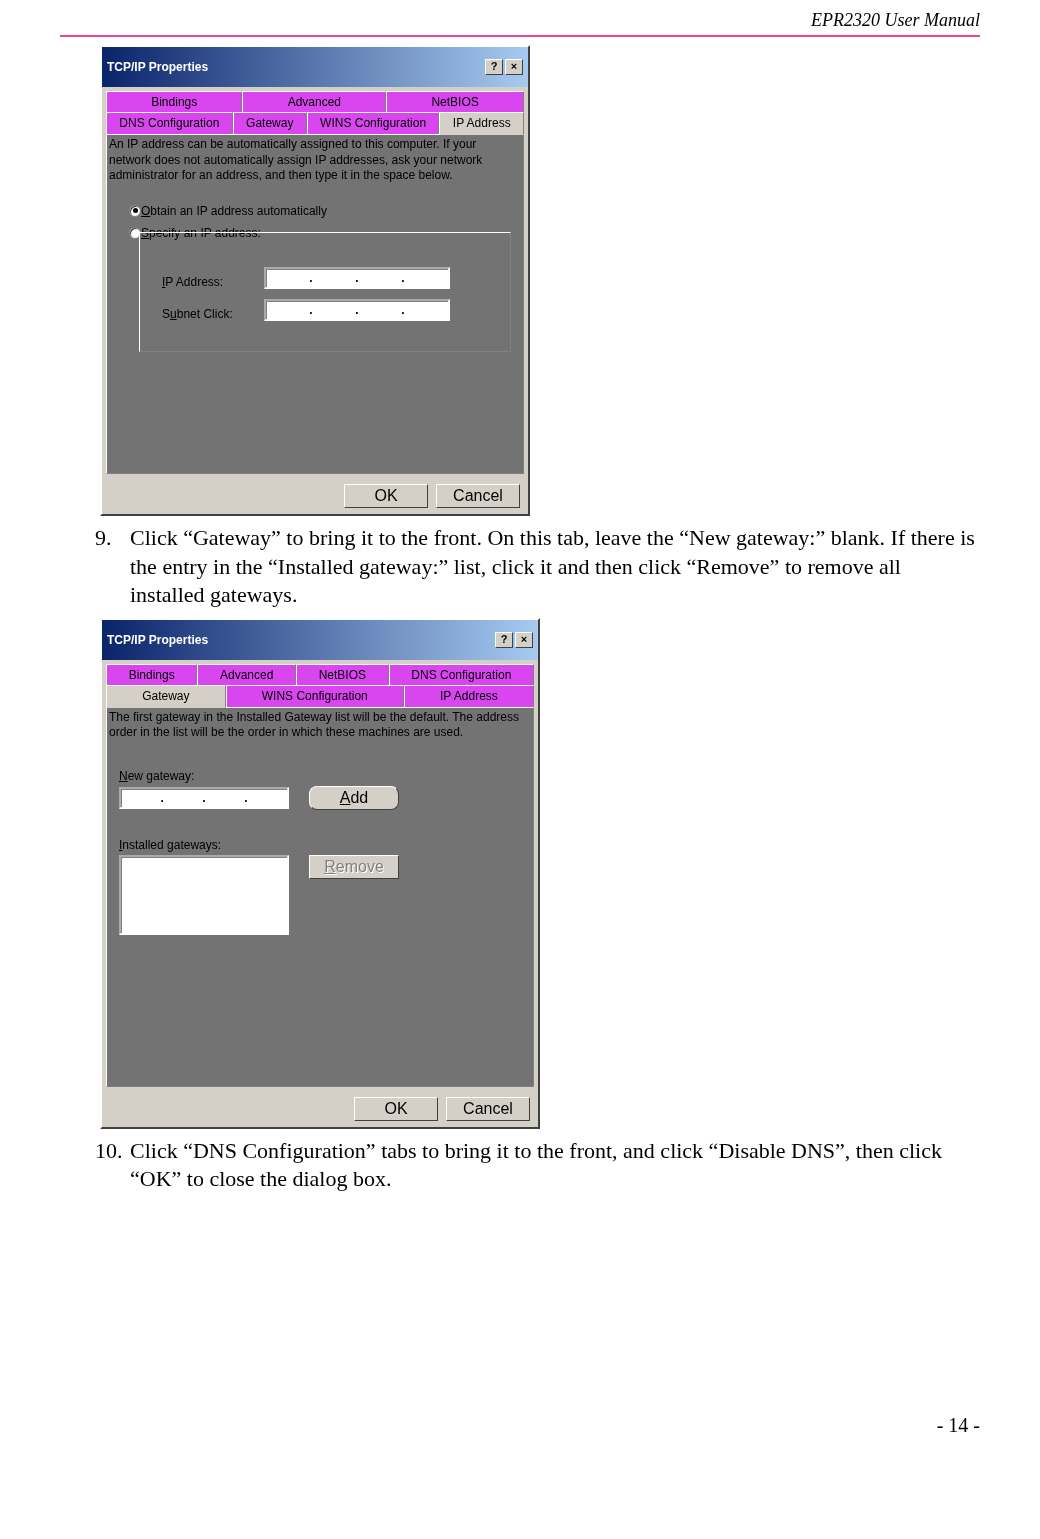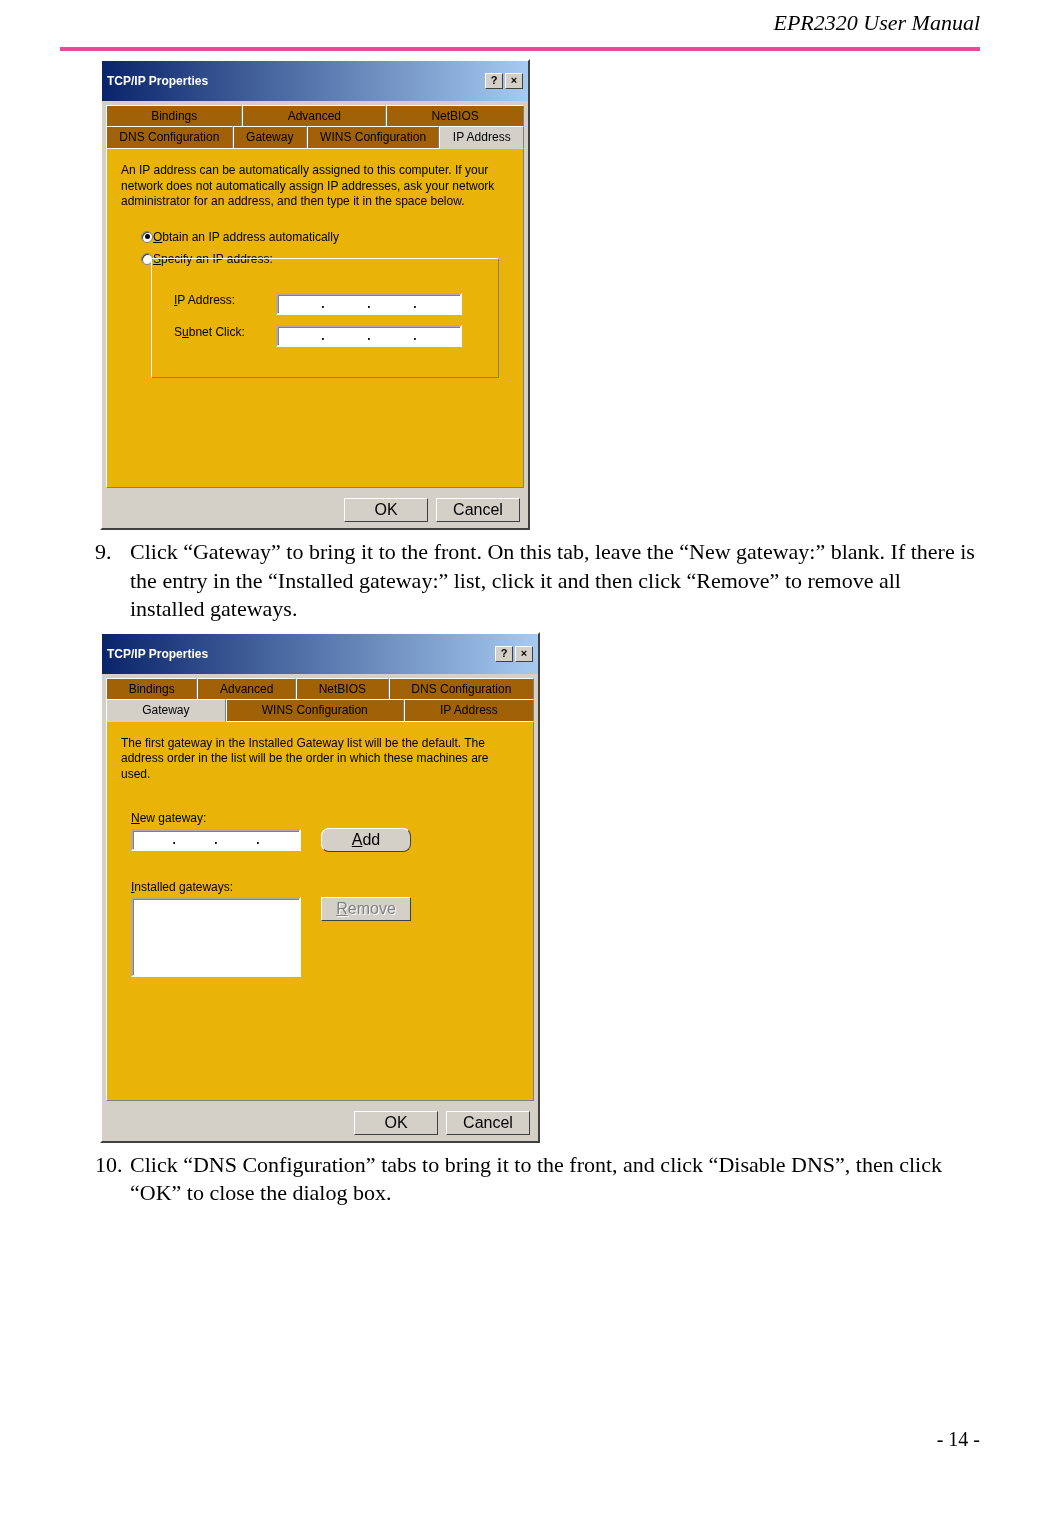--- a/index.html
+++ b/index.html
@@ -1,39 +1,39 @@
 <!DOCTYPE html>
 <html><head>
 <meta charset="utf-8">
 <style>
   * { box-sizing: border-box; margin: 0; padding: 0; }
   body { font-family: "Times New Roman", serif; background: #fff; width: 1040px; margin: 0 auto; padding: 0 60px 40px 60px; font-size: 22px; color: #000; }
-  .header-line { border-bottom: 4px solid #ec4899; margin-top: 10px; padding-bottom: 11px; text-align: right; font-style: italic; font-family: "Comic Sans MS", "Times New Roman", serif; font-size: 22px; }
+  .header-line { border-bottom: 2px solid #ec4899; margin-top: 10px; padding-bottom: 4px; text-align: right; font-style: italic; font-family: "Comic Sans MS", "Times New Roman", serif; font-size: 18px; }
   .header-line .model { font-style: italic; }
   .footer { text-align: right; margin-top: 40px; font-size: 20px; }
   .step { margin-left: 35px; text-indent: -35px; padding-left: 35px; margin-top: 8px; line-height: 1.3; }
   .step .num { display: inline-block; width: 35px; text-indent: 0; }
   .dlg-wrap { margin: 8px 0 8px 40px; }
   
   .win98 { font-family: "MS Sans Serif", Tahoma, Arial, sans-serif; font-size: 12px; background: #d4d0c8; border: 2px solid #404040; border-top-color:#fff; border-left-color:#fff; position: relative; }
   .titlebar { background: linear-gradient(to right,#0a246a,#a6caf0); color:#fff; font-weight:bold; padding:20px 5px; display:flex; justify-content:space-between; align-items:center; height:22px; }
   .titlebar-btns { display:flex; gap:2px; }
   .tb-btn { width:18px; height:16px; background:#d4d0c8; border:1px solid #404040; border-top-color:#fff; border-left-color:#fff; font-size:11px; line-height:12px; text-align:center; color:#000; font-weight:bold; }
   .tabstrip { display:flex; flex-wrap:wrap; padding:4px 4px 0 4px; }
-  .tab { background:#a16207; border:1px solid #808080; border-top-color:#fff; border-left-color:#fff; border-bottom:none; padding:3px 10px; margin-right:0px; position:relative; font-size:12px; }
+  .tab { background:#d946ef; border:1px solid #808080; border-top-color:#fff; border-left-color:#fff; border-bottom:none; padding:3px 10px; margin-right:0px; position:relative; font-size:12px; }
   .tab.active { background:#d4d0c8; border-bottom:1px solid #d4d0c8; z-index:2; padding-bottom:4px; margin-bottom:-1px; }
   .tabrow { width:100%; display:flex; }
   .tabrow .tab { flex:1 1 auto; text-align:center; }
-  .tabcontent { margin:0 4px 4px 4px; border:1px solid #808080; border-top-color:#fff; border-left-color:#fff; padding:14px; background:#eab308; min-height:340px; position:relative; }
+  .tabcontent { margin:0 4px 4px 4px; border:1px solid #808080; border-top-color:#fff; border-left-color:#fff; padding:2px; background:#737373; min-height:340px; position:relative; }
   .info-text { font-size:12px; line-height:1.3; margin-bottom:20px; }
   .radio-row { display:flex; align-items:center; gap:0; margin:8px 0 8px 20px; font-size:12px; }
   .radio { width:12px; height:12px; border-radius:50%; border:1px solid #808080; background:#fff; display:inline-flex; align-items:center; justify-content:center; box-shadow: inset 1px 1px 0 #404040; }
   .radio.checked::after { content:""; width:5px; height:5px; border-radius:50%; background:#000; }
   .groupbox { border:1px solid #808080; border-top-color:#fff; border-left-color:#fff; margin:0 10px 10px 30px; padding:16px 16px 20px 16px; position:relative; }
-  .iprow { display:flex; align-items:flex-start; margin:10px 0 10px 6px; gap:12px; }
+  .iprow { display:flex; align-items:flex-end; margin:10px 0 10px 6px; gap:12px; }
   .iplabel { width:90px; font-size:12px; }
   .ipinput { display:flex; border:2px inset #fff; background:#fff; height:22px; align-items:center; padding:0 2px; box-shadow: inset 1px 1px 0 #808080; }
   .ipinput .octet { width:40px; text-align:center; font-size:12px; }
   .ipinput .dot { width:6px; text-align:center; font-size:12px; font-weight:bold; }
   .btnrow { display:flex; justify-content:flex-end; gap:8px; padding:6px 8px; }
   .btn98 { min-width:84px; height:24px; background:#d4d0c8; border:1px solid #404040; border-top-color:#fff; border-left-color:#fff; font-size:16px; text-align:center; line-height:22px; padding:0 10px; }
   .btn98.disabled { color:#808080; text-shadow:1px 1px 0 #fff; }
   .smalllabel { font-size:12px; margin-bottom:3px; display:block; }
   .listbox { border:2px inset #fff; background:#fff; box-shadow: inset 1px 1px 0 #808080; }
   .und { text-decoration: underline; }

